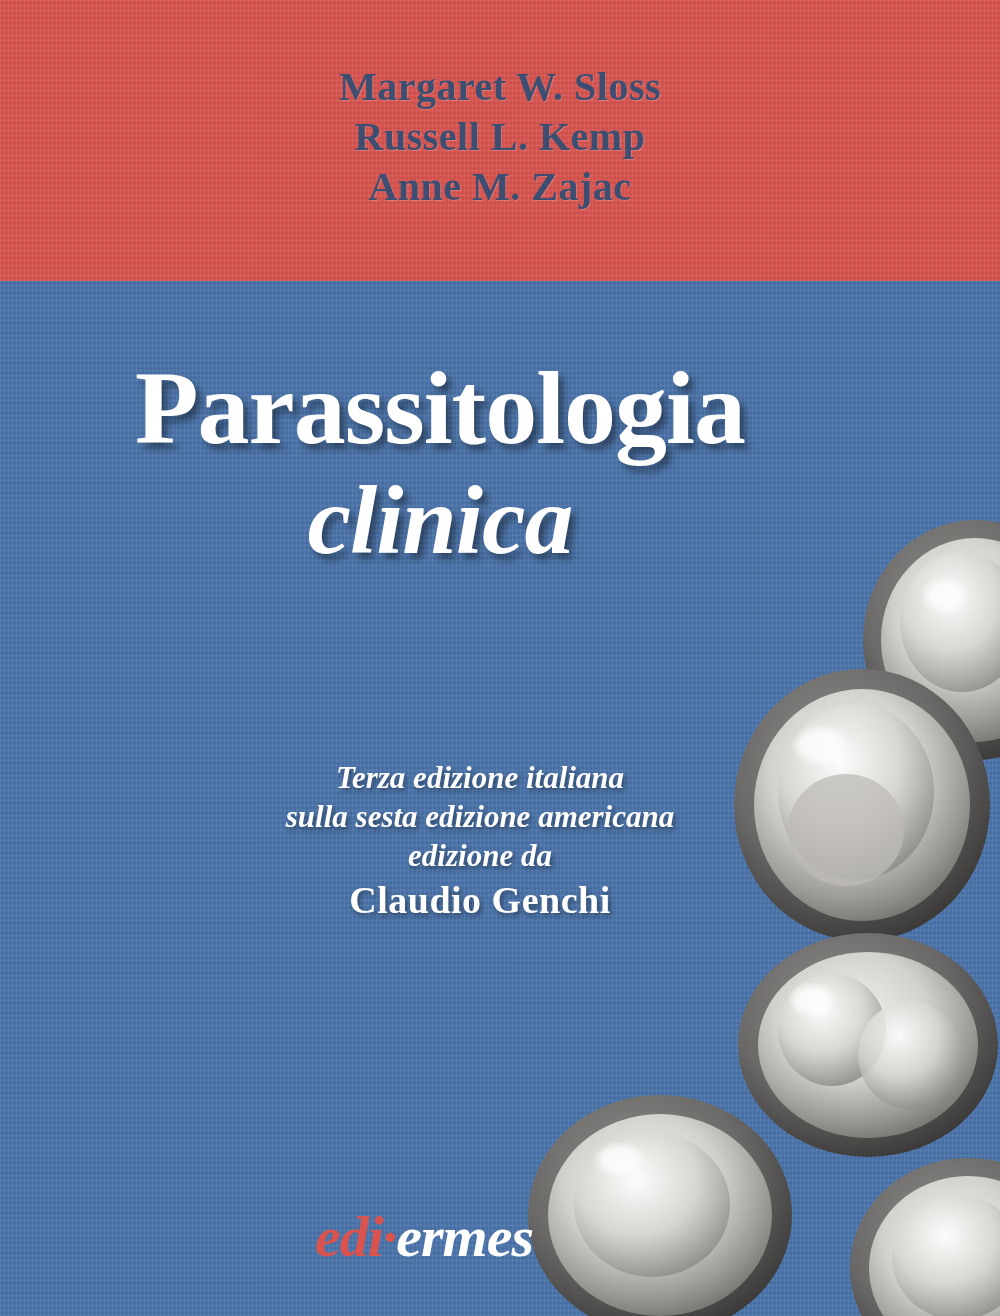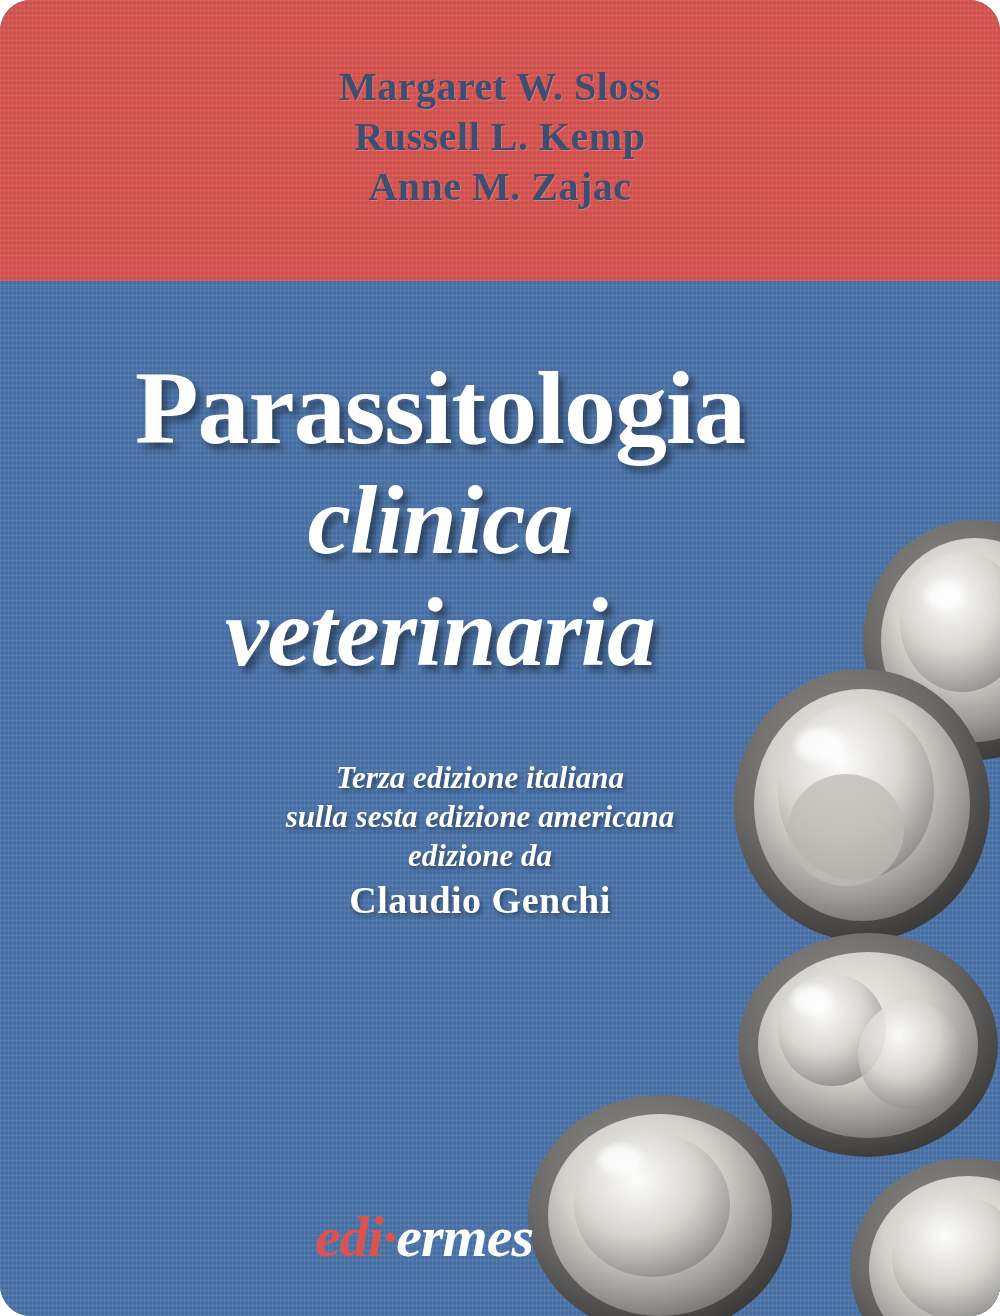--- a/index.html
+++ b/index.html
@@ -7,21 +7,20 @@
     padding: 0;
     background: #ffffff;
   }
   .cover {
     position: relative;
     width: 1000px;
     height: 1316px;
     overflow: hidden;
     font-family: "Liberation Serif", serif;
     background: #4a72a8;
-    border-radius: 31px;
   }
   
   .band-red {
     position: absolute;
     left: 0; top: 0;
     width: 1000px;
     height: 281px;
     background:
       repeating-linear-gradient(90deg, rgba(255,255,255,0.045) 0px, rgba(255,255,255,0.045) 1px, rgba(0,0,0,0.04) 2px, rgba(0,0,0,0.0) 4px),
       repeating-linear-gradient(0deg, rgba(255,255,255,0.05) 0px, rgba(255,255,255,0.05) 1px, rgba(0,0,0,0.05) 2px, rgba(0,0,0,0.0) 5px),
@@ -191,21 +190,20 @@
 
   <div class="authors">
     <div>Margaret W. Sloss</div>
     <div>Russell L. Kemp</div>
     <div>Anne M. Zajac</div>
   </div>
 
   <div class="title">
     <div class="line1">Parassitologia</div>
     <div class="line2">clinica</div>
-    <div class="line3">veterinaria</div>
   </div>
 
   <div class="subtitle">
     <div>Terza edizione italiana</div>
     <div>sulla sesta edizione americana</div>
     <div>edizione da</div>
     <div class="editor">Claudio Genchi</div>
   </div>
 
   <div class="logo">

